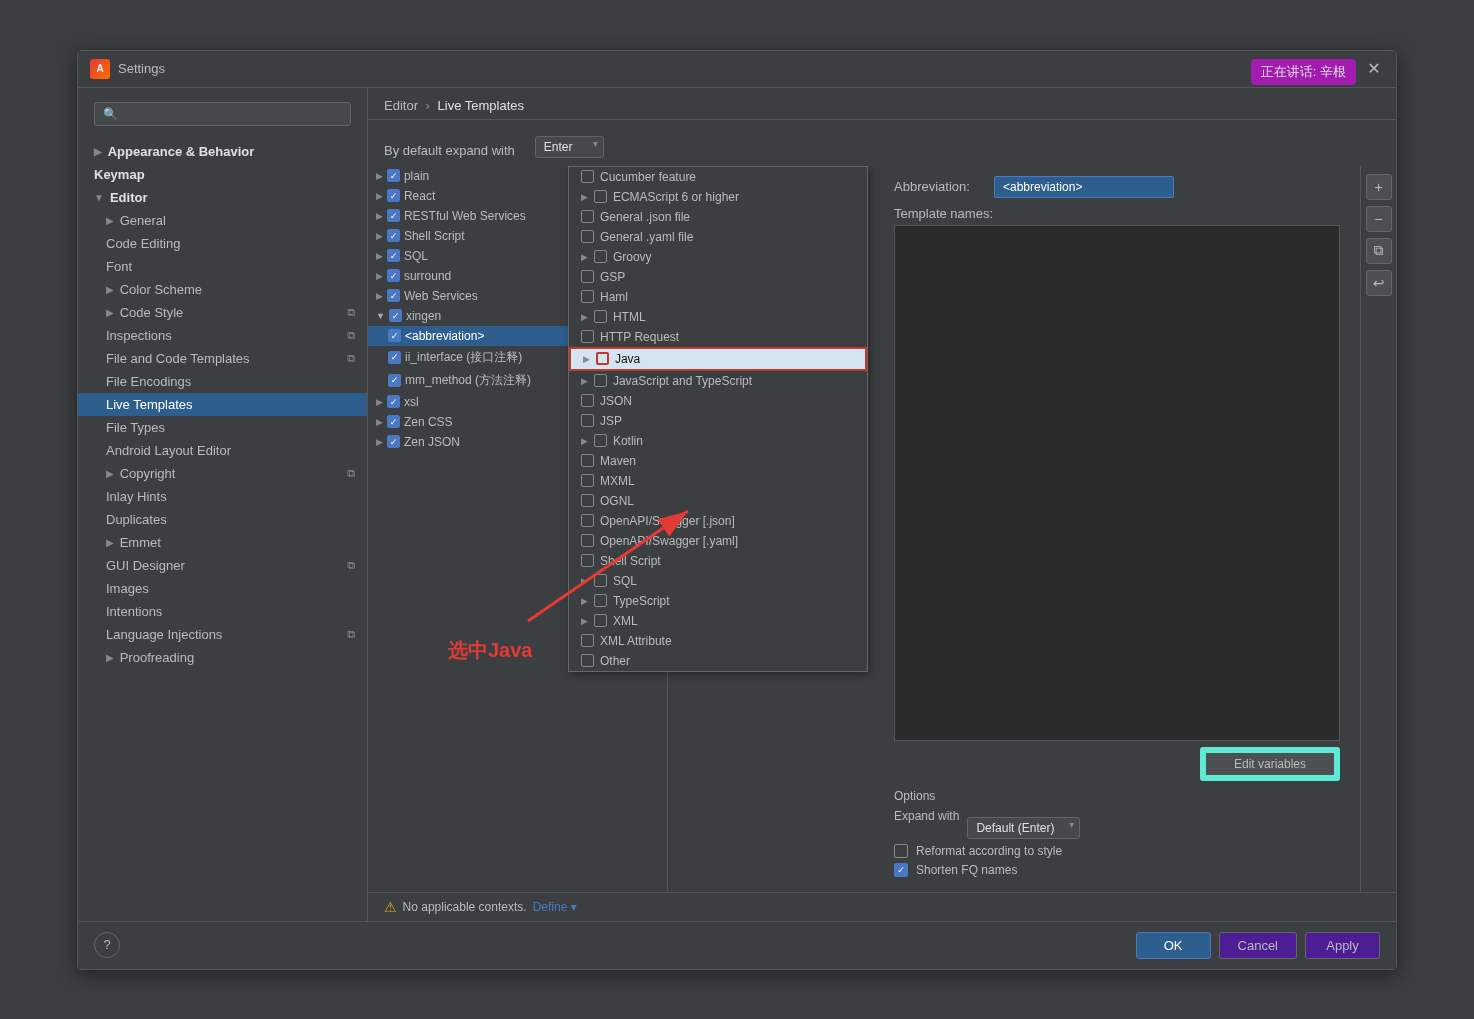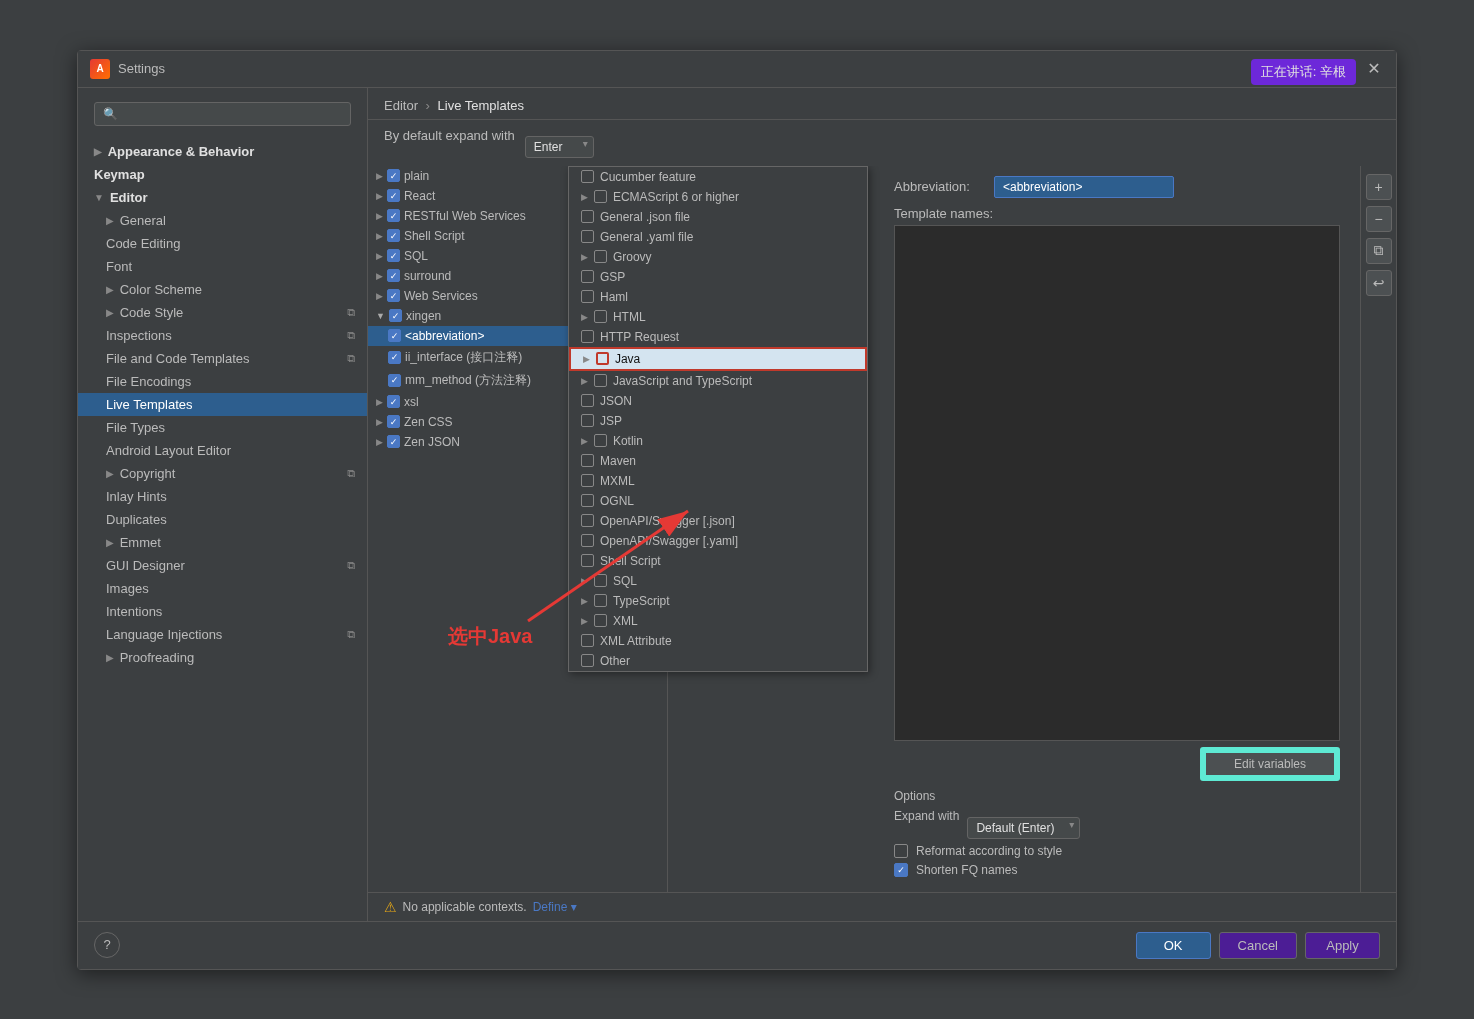--- a/index.html
+++ b/index.html
@@ -130,22 +130,22 @@
       font-size: 13px;
       border-bottom: 1px solid #555;
       flex-shrink: 0;
     }
     .breadcrumb-sep { color: #888; margin: 0 4px; }
     .breadcrumb-current { color: #e0e0e0; }
 
     .toolbar-bar {
       padding: 8px 16px;
       display: flex;
-      align-items: flex-start;
-      gap: 10px;
+      align-items: flex-end;
+      gap: 20px;
       flex-shrink: 0;
     }
     .toolbar-label { color: #bbbbbb; }
     .expand-select {
       background: #45494a;
       border: 1px solid #646464;
       border-radius: 3px;
       color: #e0e0e0;
       padding: 3px 24px 3px 8px;
       font-size: 12px;
@@ -422,21 +422,21 @@
       align-items: center;
       justify-content: center;
       margin-right: auto;
     }
 
     
     .tooltip-box {
       position: absolute;
       top: 8px;
       right: 40px;
-      background: #6d28d9;
+      background: #a21caf;
       color: #e0e0e0;
       padding: 4px 10px;
       border-radius: 4px;
       font-size: 13px;
       z-index: 300;
     }
 
     ::-webkit-scrollbar { width: 6px; height: 6px; }
     ::-webkit-scrollbar-track { background: #3c3f41; }
     ::-webkit-scrollbar-thumb { background: #606060; border-radius: 3px; }
@@ -797,21 +797,21 @@
       <svg style="position:absolute; left:350px; top:320px; width:360px; height:280px; pointer-events:none; z-index:300;">
         <defs>
           <marker id="arrowhead" markerWidth="10" markerHeight="7" refX="10" refY="3.5" orient="auto">
             <polygon points="0 0, 10 3.5, 0 7" fill="#e53935"></polygon>
           </marker>
         </defs>
 
         <line x1="100" y1="250" x2="260" y2="140" stroke="#e53935" stroke-width="3" marker-end="url(#arrowhead)"></line>
       </svg>
 
-      <div class="annotation-text" style="left:370px; top:572px; font-size:20px;">选中Java</div>
+      <div class="annotation-text" style="left:370px; top:586px; font-size:20px;">选中Java</div>
 
       <div class="context-notice">
         <span class="warn-icon">⚠</span>
         <span class="notice-text">No applicable contexts.</span>
         <span class="define-link">
           <span>Define</span>
           <span> ▾</span>
         </span>
       </div>
 

